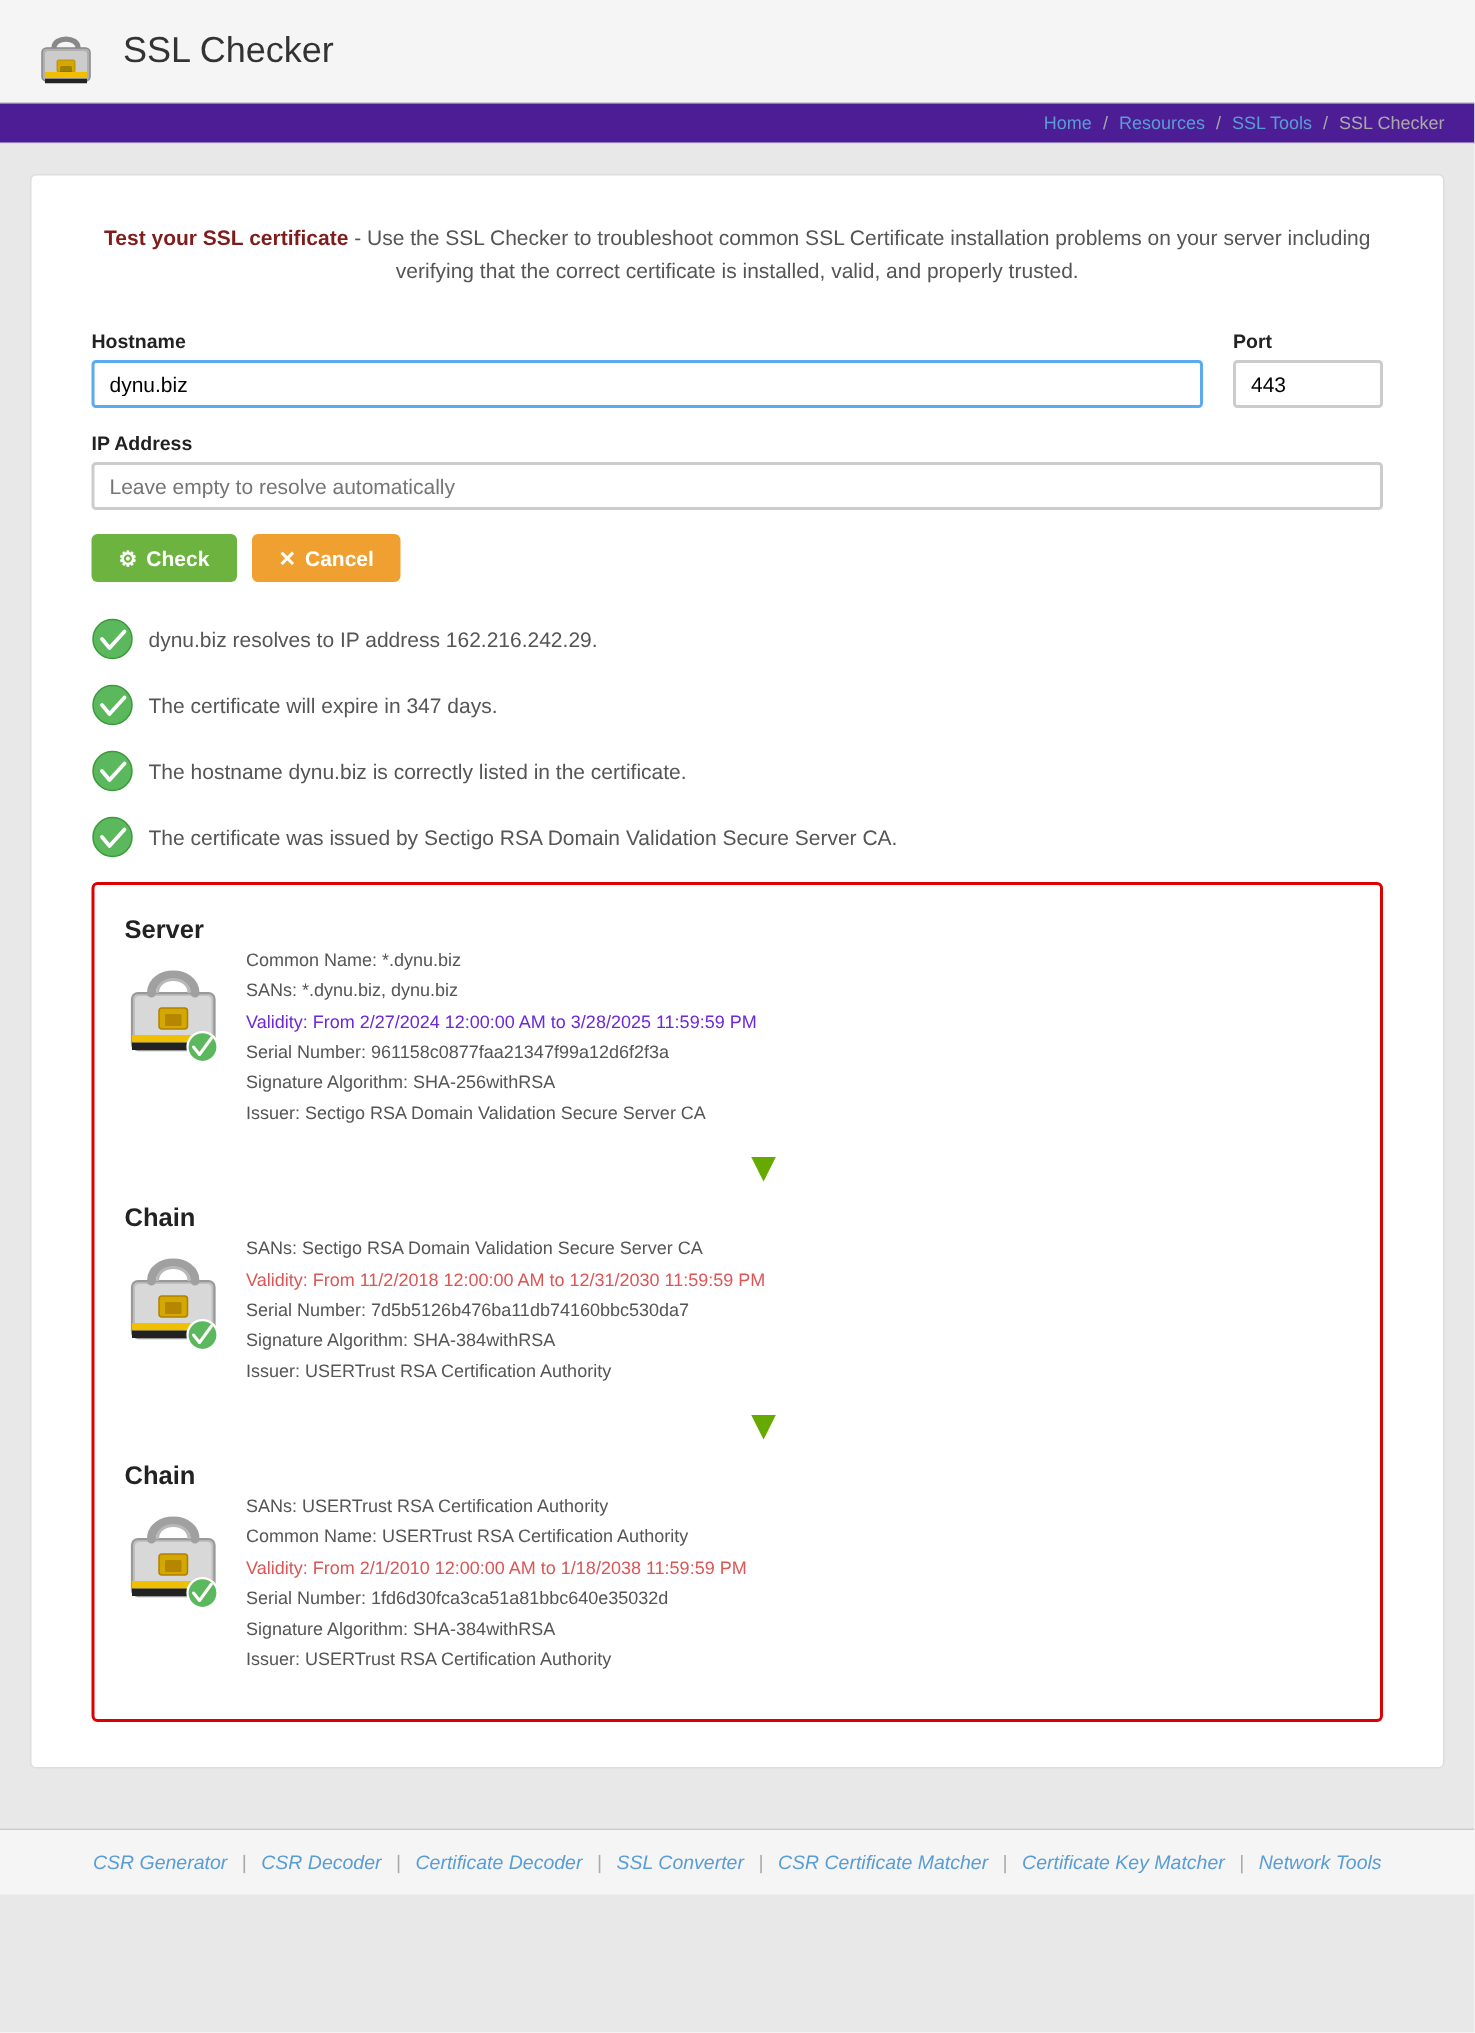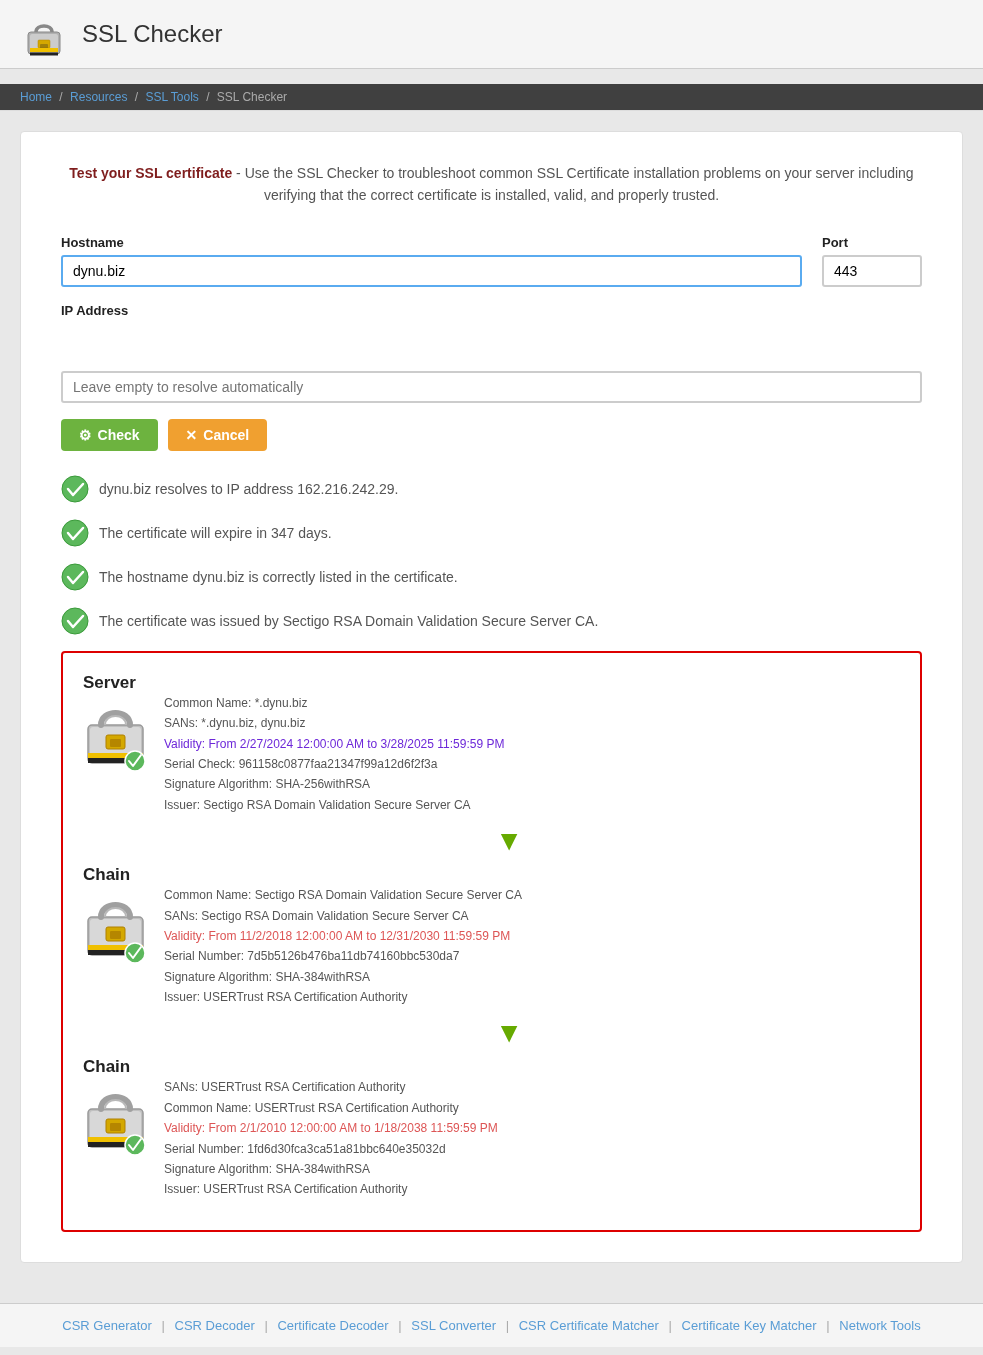--- a/index.html
+++ b/index.html
@@ -26,27 +26,26 @@
       height: 48px;
     }
     .header-title {
       font-size: 24px;
       font-weight: normal;
       color: #333;
     }
 
     
     .breadcrumb-bar {
-      background: #404040;
+      background: #4c1d95;
       border-bottom: 1px solid #ddd;
       padding: 6px 20px;
-      text-align: left;
+      text-align: right;
       font-size: 12px;
       color: #888;
-      margin-top: 15px;
     }
     .breadcrumb-bar a {
       color: #5a9dd5;
       text-decoration: none;
     }
     .breadcrumb-bar .sep { margin: 0 4px; color: #aaa; }
     .breadcrumb-bar .current { color: #aaa; }
 
     
     .main-wrapper {
@@ -101,21 +100,20 @@
     .ip-group {
       flex: 1;
     }
     .ip-input {
       border: 1px solid #ccc;
       border-radius: 3px;
       padding: 6px 10px;
       font-size: 14px;
       width: 100%;
       color: #aaa;
-      margin-top: 48px;
     }
 
     
     .btn-row {
       display: flex;
       gap: 10px;
       margin-bottom: 24px;
     }
     .btn {
       display: inline-flex;
@@ -197,20 +195,21 @@
       border-top: 1px solid #ccc;
       padding: 14px 20px;
       text-align: center;
       font-size: 13px;
       color: #5a9dd5;
       margin-top: 20px;
     }
     .footer a {
       color: #5a9dd5;
       text-decoration: none;
+      font-style: italic;
     }
     .footer .sep {
       color: #aaa;
       margin: 0 6px;
     }
 
     
     .lock-svg {
       width: 65px;
       height: 78px;
@@ -329,21 +328,21 @@
             <rect x="5" y="60" width="55" height="5" fill="#f0c000"></rect>
             <rect x="5" y="65" width="55" height="5" fill="#222" rx="0"></rect>
 
             <circle cx="52" cy="68" r="10" fill="#5cb85c" stroke="white" stroke-width="1.5"></circle>
             <polyline points="46,68 50,73 58,62" fill="none" stroke="white" stroke-width="2" stroke-linecap="round" stroke-linejoin="round"></polyline>
           </svg>
           <div class="cert-info">
             <div>Common Name: *.dynu.biz</div>
             <div>SANs: *.dynu.biz, dynu.biz</div>
             <div style="color:#6d28d9;">Validity: From 2/27/2024 12:00:00 AM to 3/28/2025 11:59:59 PM</div>
-            <div>Serial Check: 961158c0877faa21347f99a12d6f2f3a</div>
+            <div>Serial Number: 961158c0877faa21347f99a12d6f2f3a</div>
             <div>Signature Algorithm: SHA-256withRSA</div>
             <div>Issuer: Sectigo RSA Domain Validation Secure Server CA</div>
           </div>
         </div>
       </div>
 
       <div class="arrow-down">▼</div>
 
       <div class="cert-section">
         <div class="cert-label">Chain</div>
@@ -354,21 +353,20 @@
             <path d="M18 32 C18 16 47 16 47 32" fill="none" stroke="#a0a0a0" stroke-width="6" stroke-linecap="round"></path>
             <path d="M22 32 C22 20 43 20 43 32" fill="none" stroke="#b8b8b8" stroke-width="2"></path>
             <rect x="23" y="42" width="19" height="14" rx="2" fill="#d4a800" stroke="#b08000" stroke-width="1"></rect>
             <rect x="27" y="46" width="11" height="8" rx="1" fill="#a07000" opacity="0.6"></rect>
             <rect x="5" y="60" width="55" height="5" fill="#f0c000"></rect>
             <rect x="5" y="65" width="55" height="5" fill="#222" rx="0"></rect>
             <circle cx="52" cy="68" r="10" fill="#5cb85c" stroke="white" stroke-width="1.5"></circle>
             <polyline points="46,68 50,73 58,62" fill="none" stroke="white" stroke-width="2" stroke-linecap="round" stroke-linejoin="round"></polyline>
           </svg>
           <div class="cert-info">
-            <div>Common Name: Sectigo RSA Domain Validation Secure Server CA</div>
             <div>SANs: Sectigo RSA Domain Validation Secure Server CA</div>
             <div style="color:#d55;">Validity: From 11/2/2018 12:00:00 AM to 12/31/2030 11:59:59 PM</div>
             <div>Serial Number: 7d5b5126b476ba11db74160bbc530da7</div>
             <div>Signature Algorithm: SHA-384withRSA</div>
             <div>Issuer: USERTrust RSA Certification Authority</div>
           </div>
         </div>
       </div>
 
       <div class="arrow-down">▼</div>

